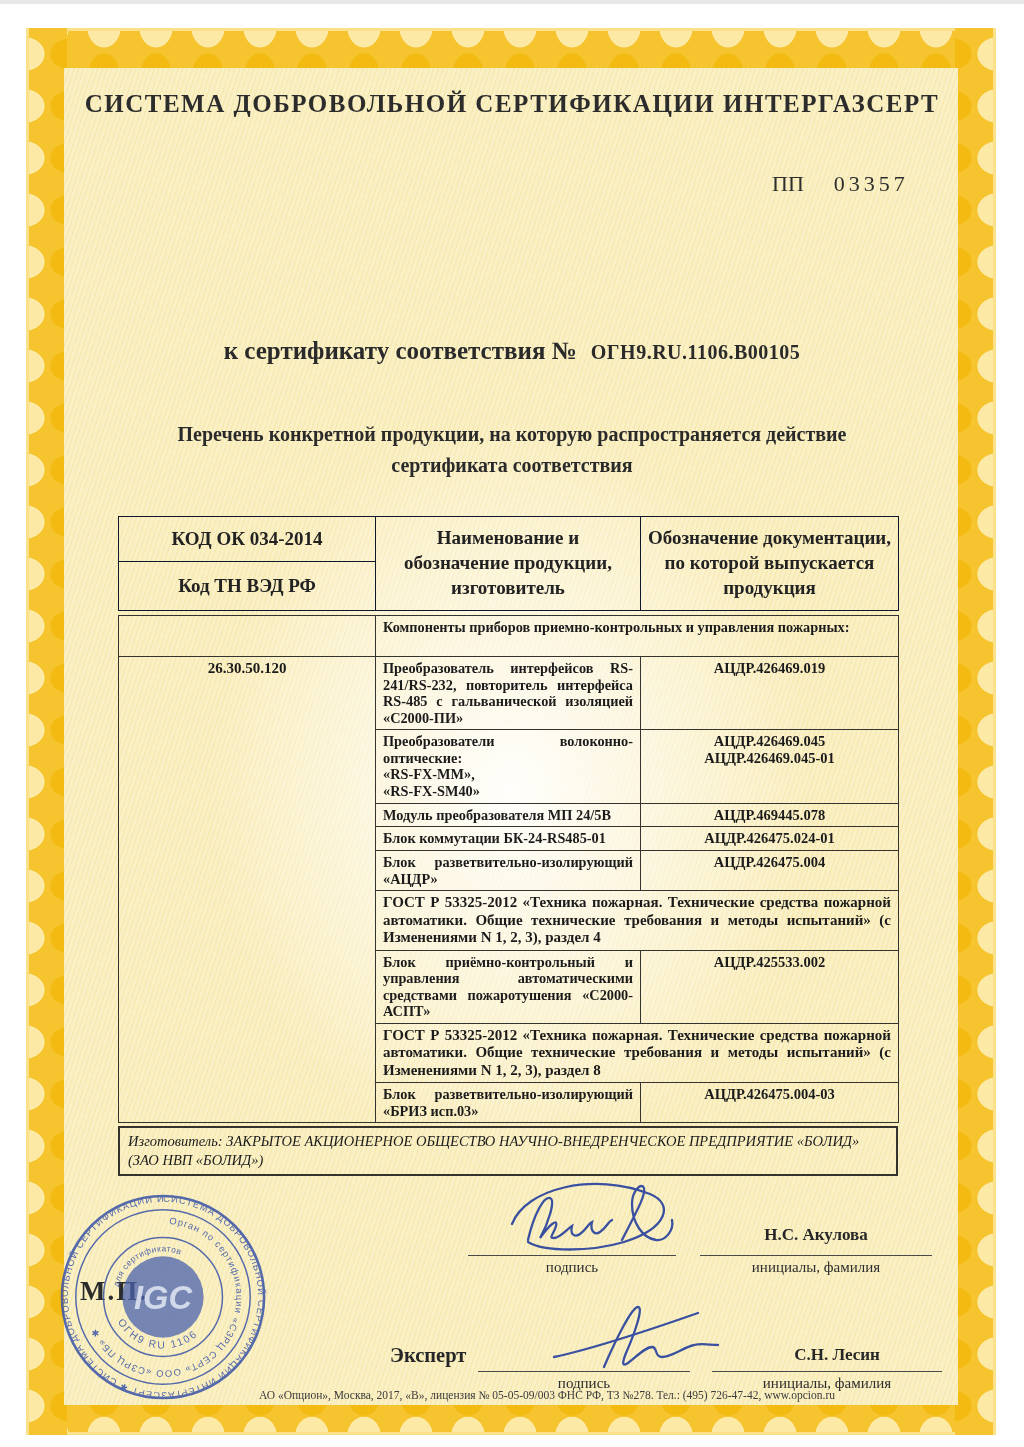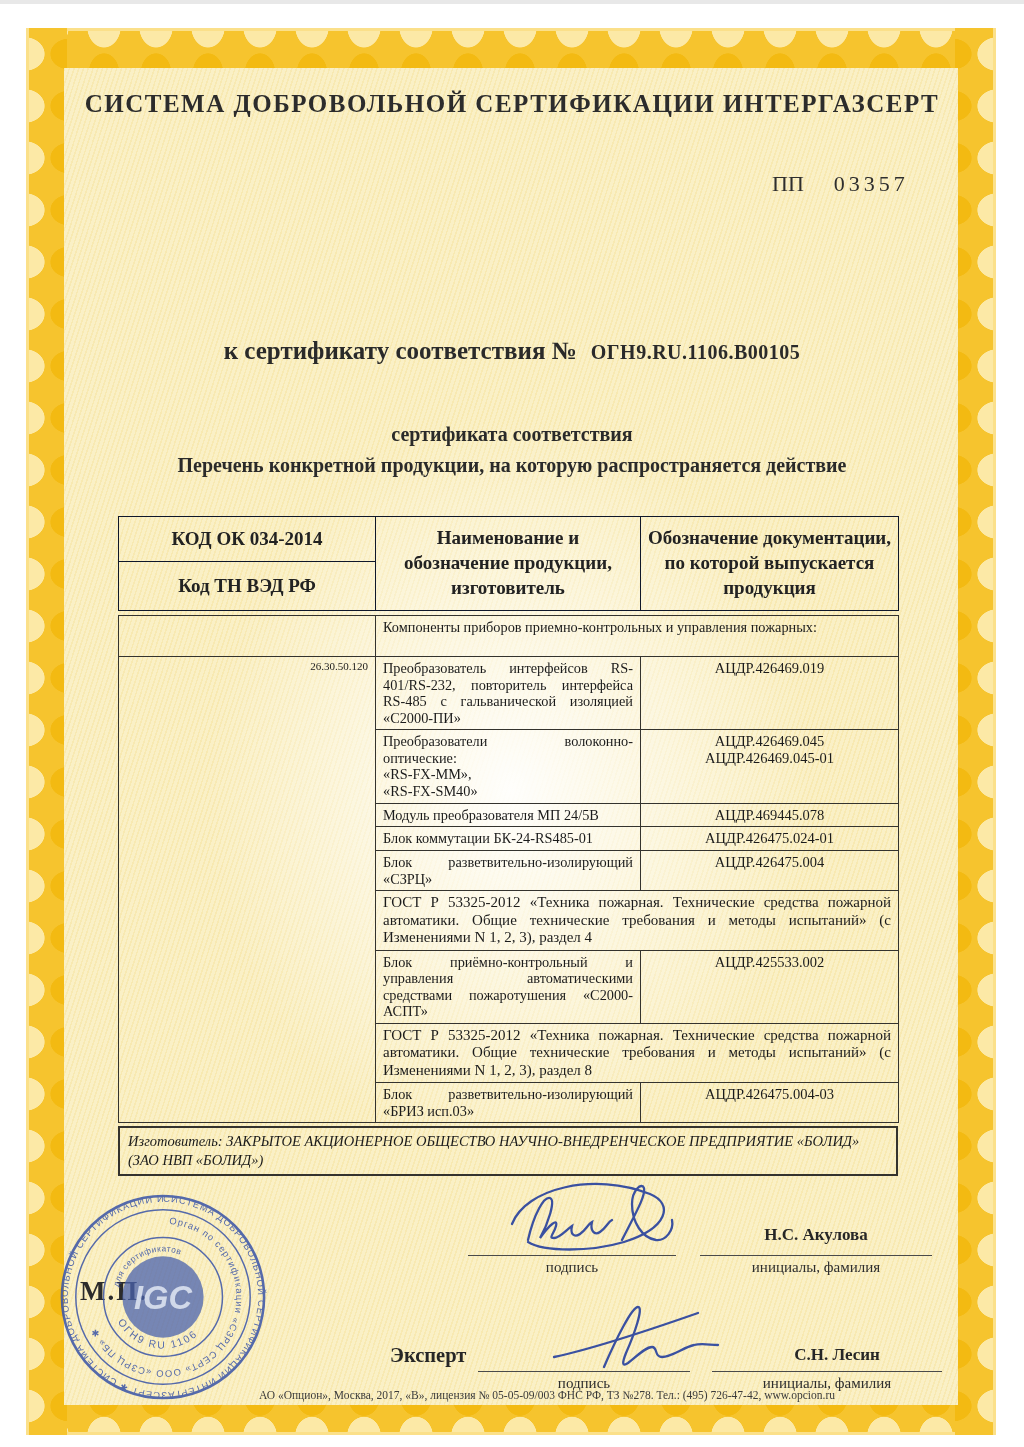--- a/index.html
+++ b/index.html
@@ -55,24 +55,24 @@
 
   
   .tbl { position:absolute; left:118px; top:512px; width:780px; }
   table { border-collapse:collapse; width:100%; table-layout:fixed; }
   .head-tbl td { border:1px solid #0f172a; text-align:center; vertical-align:middle;
     font-weight:bold; font-size:19px; line-height:1.3; padding:3px 6px; color:#222; }
   .head-tbl .h-c1-top { height:38px; }
   .head-tbl .h-c1-bot { height:42px; }
   .body-tbl { margin-top:4px; font-size:14.3px; }
   .body-tbl td { border:1.6px solid #34332e; padding:3px 7px; vertical-align:top;
-    line-height:1.16; color:#1b1b1b; }
+    line-height:1.16; color:#1b1b1b;font-weight:bold; }
   .code-empty { height:34px; }
   .group-cell { font-size:14.3px; vertical-align:top; }
-  .code-cell { text-align:right; vertical-align:middle; font-size:11px; }
+  .code-cell { text-align:center; vertical-align:middle; font-size:15px; }
   .name-cell { text-align:justify; white-space:pre-line; }
   .doc-cell  { text-align:center; vertical-align:middle; white-space:pre-line; font-size:14.5px; }
   .gost-cell { text-align:justify; font-size:15px; padding:4px 8px; }
   .mfr { border:2px solid #34332e; margin-top:3px; padding:4px 8px;
     font-size:14.5px; line-height:1.3; color:#1b1b1b;font-style:italic; }
 
   
   .sig-label { position:absolute; font-weight:bold; font-size:20.5px; color:#262626; }
   .sig-line  { position:absolute; border-top:1.6px solid #4a4a4a; height:0; }
   .sig-cap   { position:absolute; text-align:center; font-size:15px; color:#2e2e2e; }
@@ -103,22 +103,22 @@
     <div class="form-number">
       <span>ПП</span><span class="digits">03357</span>
     </div>
 
 
     <div class="cert-line">
       <span>к сертификату соответствия №</span><span class="cert-no">ОГН9.RU.1106.B00105</span>
     </div>
 
     <div class="scope">
+      <div>Перечень конкретной продукции, на которую распространяется действие</div>
       <div>сертификата соответствия</div>
-      <div>Перечень конкретной продукции, на которую распространяется действие</div>
     </div>
 
     <div class="tbl">
       <table class="head-tbl">
         <colgroup>
             <col style="width:257px">
             <col style="width:265px">
             <col style="width:258px">
           </colgroup>
         <tbody>
@@ -139,40 +139,40 @@
             <col style="width:265px">
             <col style="width:258px">
           </colgroup>
         <tbody>
             <tr>
           <td class="code-empty"></td>
           <td class="group-cell" colspan="2">Компоненты приборов приемно-контрольных и управления пожарных:</td>
         </tr>
         <tr>
           <td class="code-cell" rowspan="9">26.30.50.120</td>
-          <td class="name-cell">Преобразователь интерфейсов RS-401/RS-232, повторитель интерфейса RS-485 с гальванической изоляцией «С2000-ПИ»</td>
+          <td class="name-cell">Преобразователь интерфейсов RS-241/RS-232, повторитель интерфейса RS-485 с гальванической изоляцией «С2000-ПИ»</td>
           <td class="doc-cell">АЦДР.426469.019</td>
         </tr>
         <tr>
           <td class="name-cell">Преобразователи волоконно-оптические:
 «RS-FX-MM»,
 «RS-FX-SM40»</td>
           <td class="doc-cell">АЦДР.426469.045
 АЦДР.426469.045-01</td>
         </tr>
         <tr>
           <td class="name-cell">Модуль преобразователя МП 24/5В</td>
           <td class="doc-cell">АЦДР.469445.078</td>
         </tr>
         <tr>
           <td class="name-cell">Блок коммутации БК-24-RS485-01</td>
           <td class="doc-cell">АЦДР.426475.024-01</td>
         </tr>
         <tr>
-          <td class="name-cell">Блок разветвительно-изолирующий «СЗРЦ»</td>
+          <td class="name-cell">Блок разветвительно-изолирующий «АЦДР»</td>
           <td class="doc-cell">АЦДР.426475.004</td>
         </tr>
         <tr>
           <td class="gost-cell" colspan="2">ГОСТ Р 53325-2012 «Техника пожарная. Технические средства пожарной автоматики. Общие технические требования и методы испытаний» (с Изменениями N 1, 2, 3), раздел 4</td>
         </tr>
         <tr>
           <td class="name-cell">Блок приёмно-контрольный и управления автоматическими средствами пожаротушения «С2000-АСПТ»</td>
           <td class="doc-cell">АЦДР.425533.002</td>
         </tr>
         <tr>

